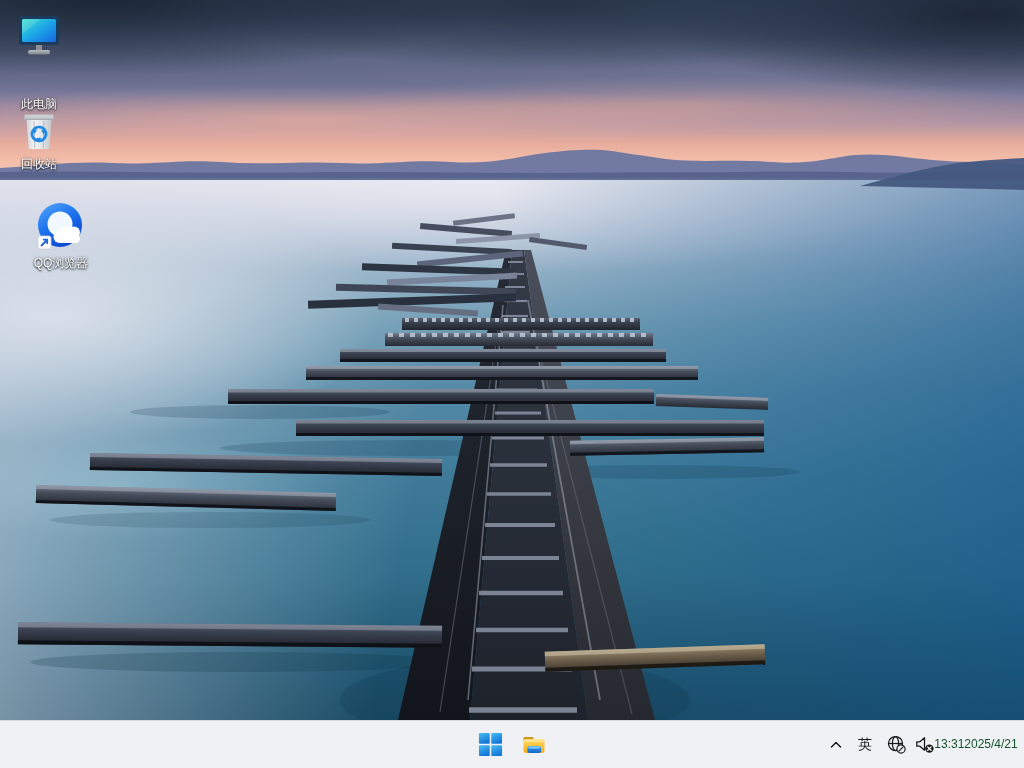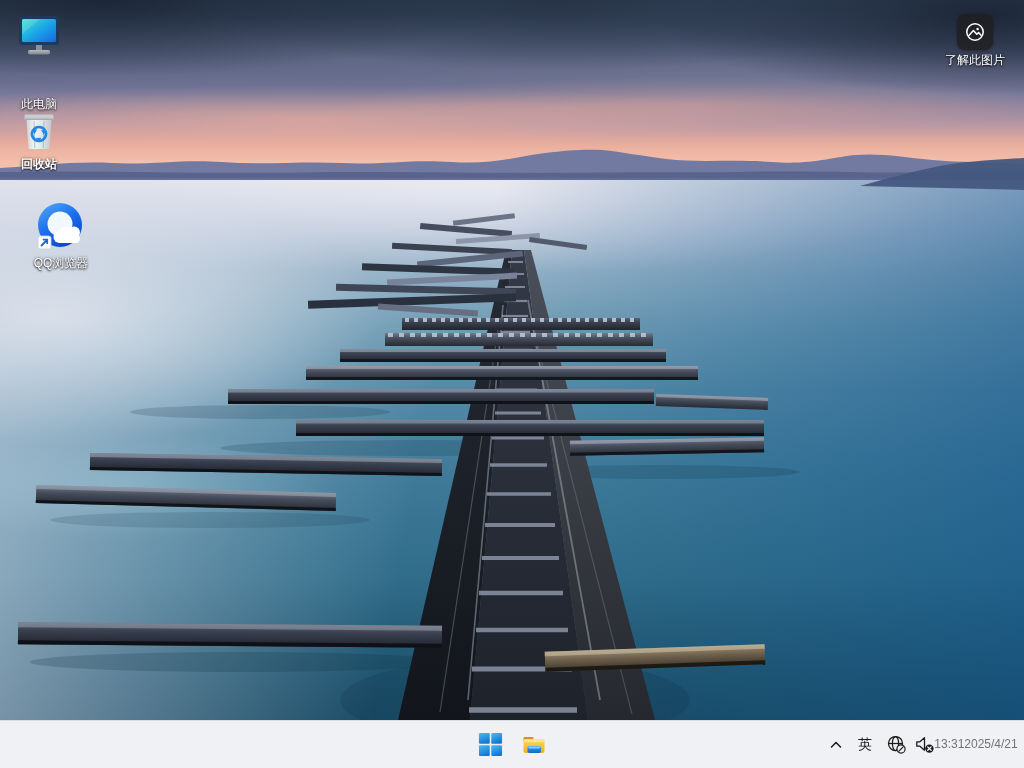--- a/index.html
+++ b/index.html
@@ -34,42 +34,42 @@
   .scene { position:absolute; left:0; top:0; width:1024px; height:720px; display:block; }
 
   
   .icon-cell { position:absolute; width:76px; display:flex; flex-direction:column; align-items:center; cursor:default; }
   .icon-art { height:50px; display:flex; align-items:flex-end; justify-content:center; }
   .icon-label {
     margin-top:3px; font-size:12px; line-height:14px; color:#fff; text-align:center; white-space:nowrap;
     text-shadow:0 1px 2px rgba(0,0,0,.9), 0 0 3px rgba(0,0,0,.55);
   }
   .cell-pc { left:1px; top:8px;gap:36px; }
-  .cell-bin { left:1px; top:104px;font-weight:bold; }
+  .cell-bin { left:1px; top:104px; }
   .cell-qq { left:1px; top:199px;padding-left:44px; }
   .cell-spot { left:925px; top:10px; width:100px; }
   .spot-badge {
     width:36px; height:36px; border-radius:8px; background:rgba(30,30,32,.82);
     display:flex; align-items:center; justify-content:center; box-shadow:0 1px 3px rgba(0,0,0,.35);
   }
 
   
   .taskbar {
     position:absolute; left:0; top:720px; width:1024px; height:48px;
     background:#eff1f4; border-top:1px solid #d8dce1;
     display:flex; align-items:center;
   }
   .tb-center { position:absolute; left:0; right:0; display:flex; justify-content:center; gap:4px; }
   .tb-btn { width:40px; height:40px; border-radius:6px; display:flex; align-items:center; justify-content:center; cursor:pointer; }
   .tray { position:absolute; right:6px; display:flex; align-items:center; height:48px; }
   .tray-btn { height:40px; border-radius:6px; display:flex; align-items:center; justify-content:center; cursor:pointer; }
   .tray-chevron { width:28px; }
   .tray-ime { width:30px; font-size:14px; color:#1b1b1b; }
   .tray-status { width:60px; gap:7px; }
-  .clock { width:78px; text-align:right; font-size:12px; color:#737373; line-height:15px; padding-right:6px; }
+  .clock { width:78px; text-align:right; font-size:12px; color:#14532d; line-height:15px; padding-right:6px; }
 </style>
 </head>
 <body>
 
 <div class="desktop">
   <div class="sky"></div>
   <div class="sea"></div>
 
   <svg class="scene" viewBox="0 0 1024 720" aria-hidden="true">
     <defs>
@@ -300,32 +300,20 @@
           <g stroke="#1f66d6" stroke-width="1.8" stroke-linecap="round" fill="none">
             <line x1="6.5" y1="44.5" x2="12" y2="39"></line>
             <polyline points="8.6,38.6 12.2,38.6 12.2,42.2"></polyline>
           </g>
         </g>
       </svg>
     </div>
     <div class="icon-label">QQ浏览器</div>
   </div>
 
-  <div class="icon-cell cell-spot">
-    <div class="icon-art" style="height:40px">
-      <div class="spot-badge">
-        <svg width="22" height="22" viewBox="0 0 22 22" fill="none" stroke="#ffffff" stroke-width="1.5" stroke-linecap="round" stroke-linejoin="round">
-          <circle cx="11" cy="11" r="8.2"></circle>
-          <circle cx="13.6" cy="8" r="1.2" fill="#ffffff" stroke="none"></circle>
-          <path d="M4.9,14.6 L9.4,9.6 L12.8,13.3 L14.6,11.6 L17,14.2"></path>
-        </svg>
-      </div>
-    </div>
-    <div class="icon-label">了解此图片</div>
-  </div>
 </div>
 
 <div class="taskbar">
   <div class="tb-center">
     <div class="tb-btn">
       <svg width="25" height="25" viewBox="0 0 26 26">
         <defs>
           <linearGradient id="wg" x1="0" y1="0" x2=".4" y2="1">
             <stop offset="0" stop-color="#48bdf3"></stop>
               <stop offset="1" stop-color="#1277d8"></stop>

